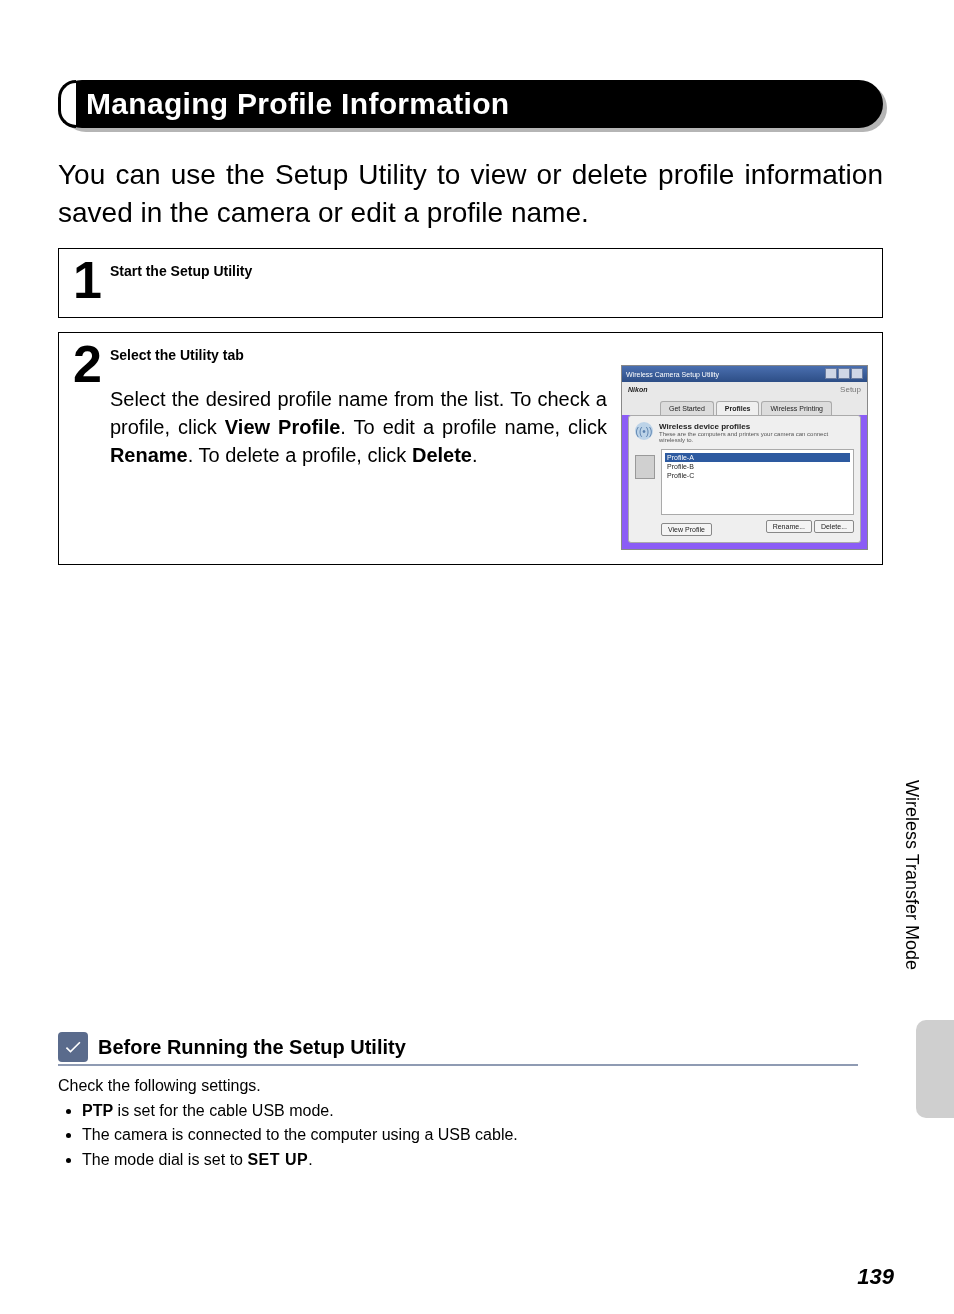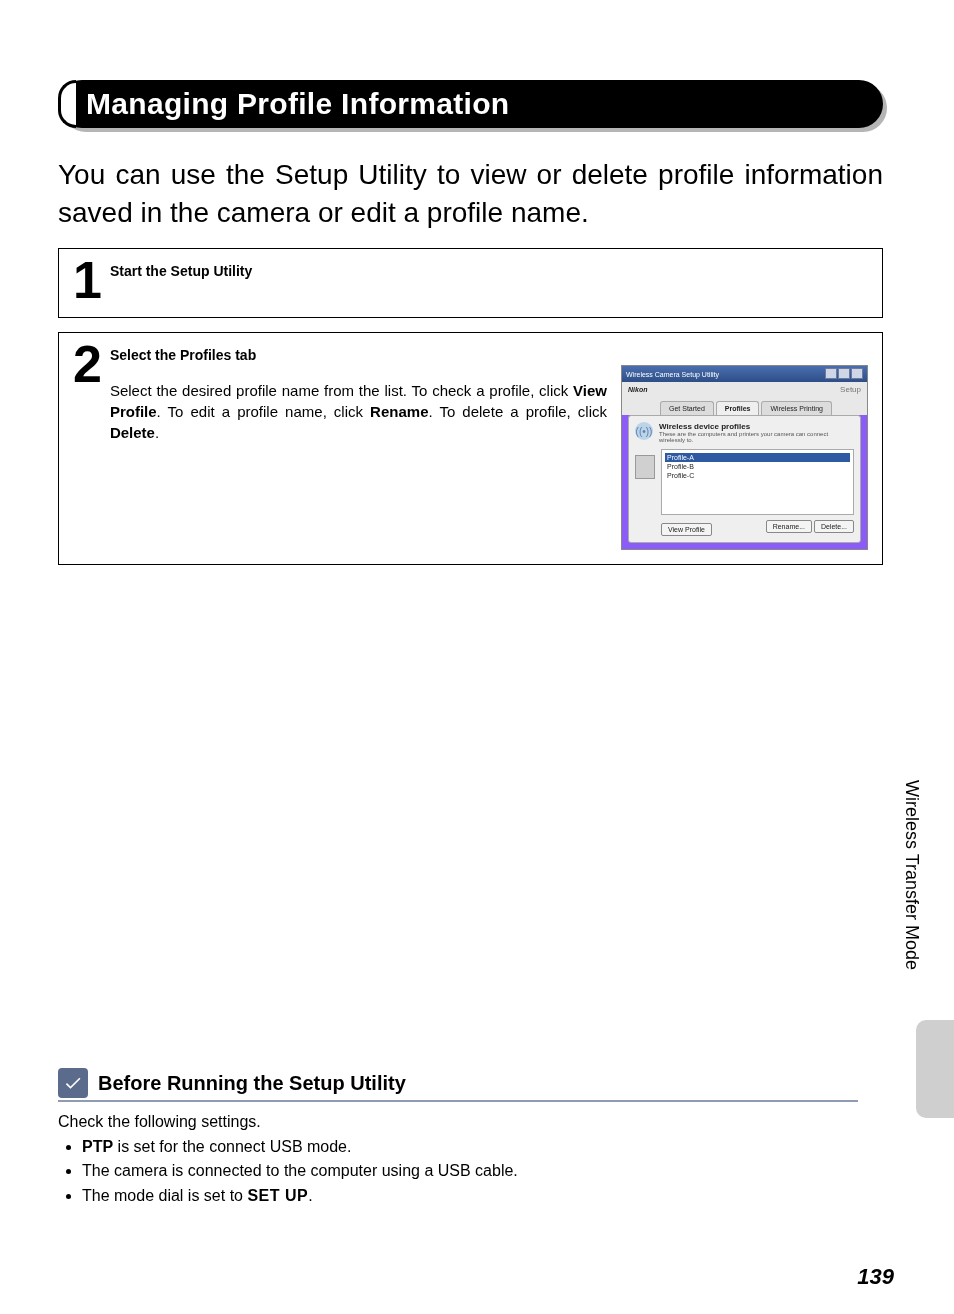--- a/index.html
+++ b/index.html
@@ -13,21 +13,21 @@
   .head-bar .title{color:#fff;font-weight:700;font-size:30px;margin-left:28px;letter-spacing:.3px;}
   
   .intro{font-size:28px;line-height:1.35;text-align:justify;margin-bottom:16px;}
   
   .step{border:1.5px solid #000;padding:8px 14px 14px 14px;margin-bottom:14px;}
   .step-head{display:flex;align-items:flex-start;}
   .step-num{font-weight:900;font-size:52px;line-height:.9;margin-right:8px;font-family:Arial,Helvetica,sans-serif;}
   .step-body{flex:1;}
   .step-title{font-weight:700;font-size:14px;margin:6px 0 2px 0;}
   .step2-row{display:flex;gap:14px;}
-  .step-text{font-size:15px;line-height:1.4;text-align:justify;flex:1;}
+  .step-text{font-size:20px;line-height:1.4;text-align:justify;flex:1;}
   
   .shot{width:245px;border:1px solid #888;background:#8b5cf6;font-size:7px;color:#222;position:relative;}
   .shot-titlebar{background:linear-gradient(#4a6fb0,#2d4e86);color:#fff;padding:2px 4px;display:flex;justify-content:space-between;align-items:center;}
   .shot-ctrls span{display:inline-block;width:10px;height:9px;background:#cfd6e6;margin-left:1px;border:1px solid #6b7ca0;}
   .shot-brand{background:#e8e8e8;padding:3px 6px;display:flex;justify-content:space-between;align-items:center;font-style:italic;font-weight:700;}
   .shot-setup{font-size:8px;color:#777;font-style:normal;font-weight:400;}
   .shot-tabs{display:flex;gap:2px;padding:4px 6px 0 38px;background:#e8e8e8;}
   .shot-tab{padding:3px 8px;border:1px solid #aaa;border-bottom:none;border-radius:3px 3px 0 0;background:#dcdcdc;font-size:7px;}
   .shot-tab.active{background:#efefef;font-weight:700;}
   .shot-panel{background:#efefef;border:1px solid #aaa;margin:0 6px 6px 6px;padding:6px;border-radius:3px;}
@@ -35,21 +35,21 @@
   .shot-icon{width:18px;height:18px;border-radius:9px;background:#bcd3e8;display:flex;align-items:center;justify-content:center;color:#5a80ad;font-size:10px;flex:none;}
   .shot-h{font-weight:700;font-size:8px;}
   .shot-sub{color:#555;font-size:6px;margin-bottom:6px;}
   .shot-list{background:#fff;border:1px solid #aaa;height:58px;padding:3px;font-size:7px;}
   .shot-list .sel{background:#2d5aa0;color:#fff;padding:1px 2px;}
   .shot-list div{padding:1px 2px;}
   .shot-btns{display:flex;justify-content:space-between;margin-top:8px;}
   .shot-btn{border:1px solid #888;background:#f4f4f4;padding:2px 6px;font-size:7px;border-radius:2px;}
   .shot-side-icon{width:18px;height:22px;background:#d0d0d0;border:1px solid #999;margin-top:6px;flex:none;}
   
-  .note{position:absolute;left:58px;width:800px;top:1068px;}
+  .note{position:absolute;left:58px;width:800px;top:1032px;}
   .note-head{display:flex;align-items:center;gap:10px;border-bottom:2px solid #8f9bb3;padding-bottom:2px;margin-bottom:8px;}
   .note-icon{width:30px;height:30px;border-radius:4px;background:#5a6b8c;display:flex;align-items:center;justify-content:center;}
   .note-icon svg{width:20px;height:20px;}
   .note-title{font-weight:700;font-size:20px;}
   .note-body{font-size:16px;line-height:1.45;}
   .note-body ul{margin:2px 0 0 0;padding-left:24px;}
   .note-body li{margin:1px 0;}
   .setup-glyph{font-family:"Arial Black",Arial,sans-serif;font-weight:900;letter-spacing:.5px;}
   
   .side-label{position:absolute;right:32px;top:780px;font-size:18px;writing-mode:vertical-rl;}
@@ -78,21 +78,21 @@
         <div class="step-body">
           <div class="step-title">Start the Setup Utility</div>
         </div>
       </div>
     </div>
 
     <div class="step">
       <div class="step-head">
         <div class="step-num">2</div>
         <div class="step-body">
-          <div class="step-title">Select the Profiles tab</div>
+          <div class="step-title">Select the Utility tab</div>
           <div class="step2-row">
             <p class="step-text">
               <span>Select the desired profile name from the list. To check a profile, click </span><b>View Profile</b><span>. To edit a profile name, click </span><b>Rename</b><span>. To delete a profile, click </span><b>Delete</b><span>.</span>
             </p>
 
             <div class="shot">
               <div class="shot-titlebar">
                 <span>Wireless Camera Setup Utility</span>
                 <span class="shot-ctrls"><span></span><span></span><span></span></span>
               </div>
@@ -145,21 +145,21 @@
       <div class="note-icon">
         <svg viewBox="0 0 24 24">
             <path fill="#fff" d="M9 16.2 4.8 12l-1.4 1.4L9 19 21 7l-1.4-1.4z"></path>
           </svg>
       </div>
       <div class="note-title">Before Running the Setup Utility</div>
     </div>
     <div class="note-body">
       <div>Check the following settings.</div>
       <ul>
-        <li><b>PTP</b><span> is set for the connect USB mode.</span></li>
+        <li><b>PTP</b><span> is set for the cable USB mode.</span></li>
         <li>The camera is connected to the computer using a USB cable.</li>
         <li><span>The mode dial is set to </span><span class="setup-glyph">SET UP</span><span>.</span></li>
       </ul>
     </div>
   </div>
 
   <div class="side-label">Wireless Transfer Mode</div>
   <div class="side-thumb"></div>
   <div class="page-num">139</div>
 </div>

